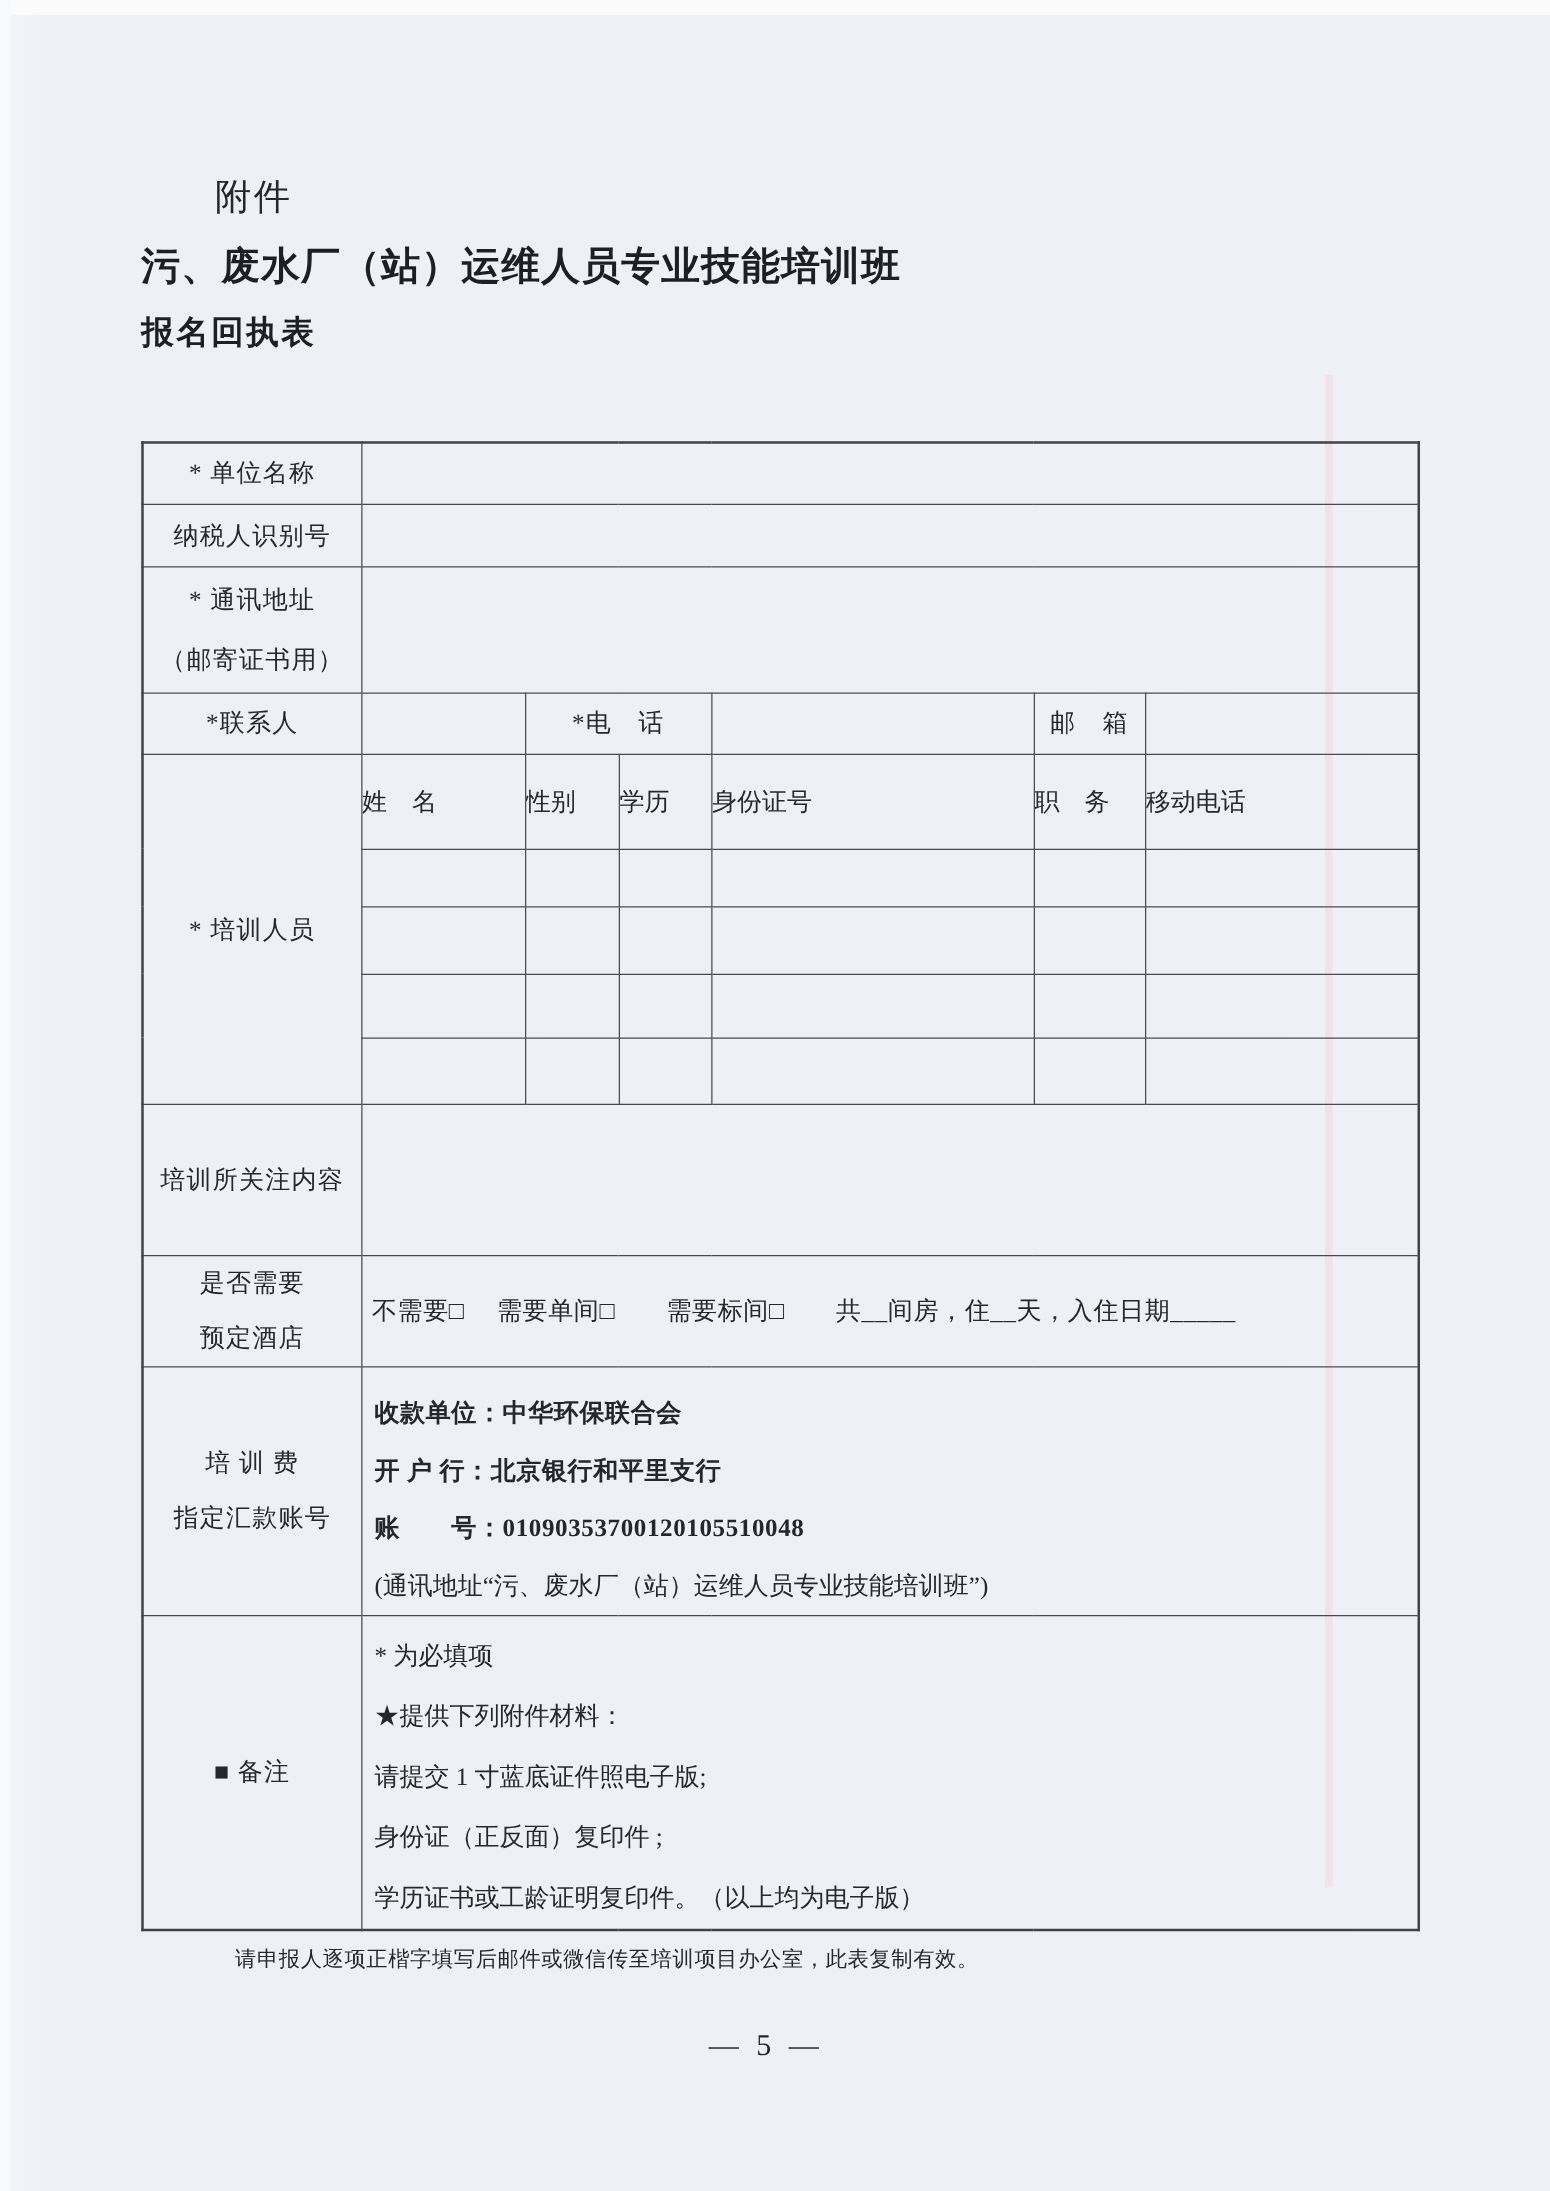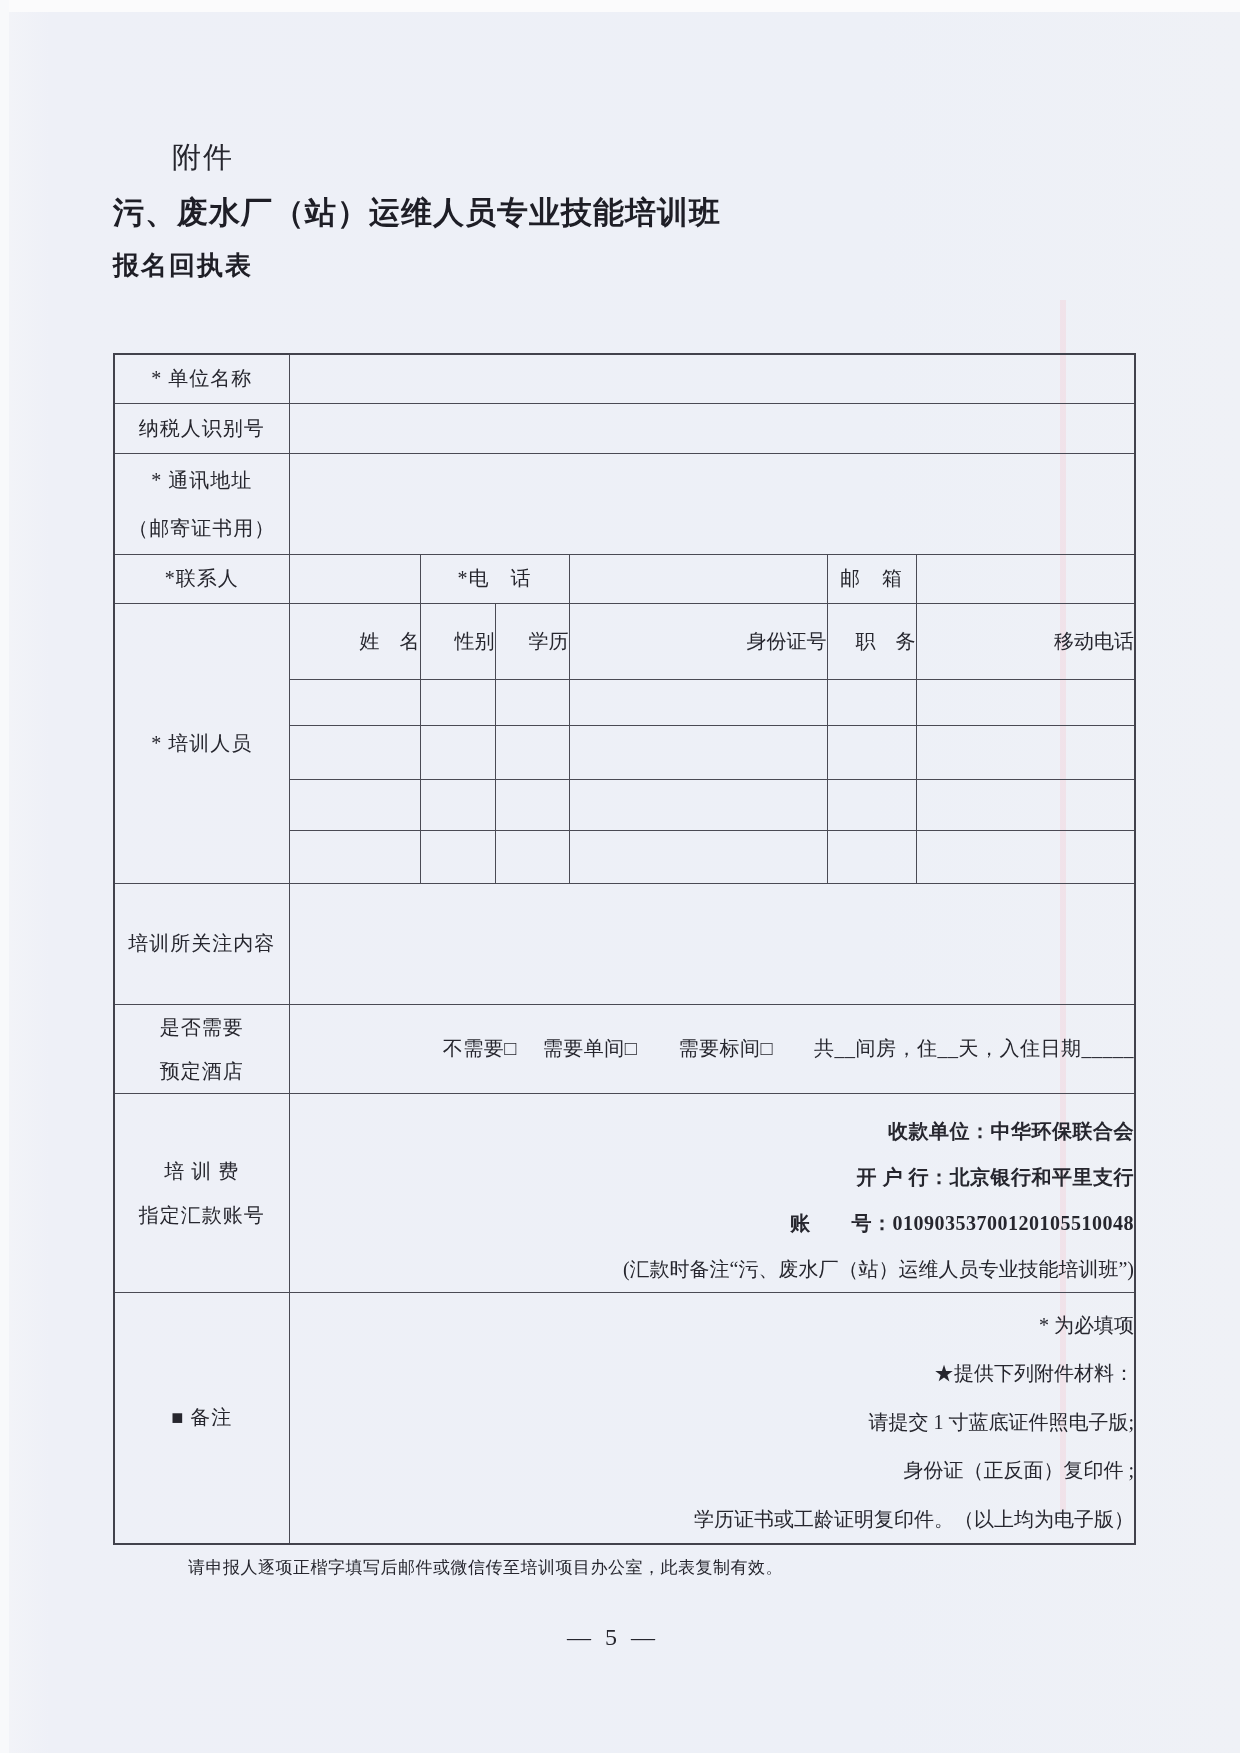--- a/index.html
+++ b/index.html
@@ -36,24 +36,24 @@
   }
   table.form td{
     border:1.5px solid #4a4a54;
     font-size:20px;
     vertical-align:middle;
     padding:0;
     overflow:hidden;
   }
   table.form{border:2px solid #42424c;}
   td.lbl{text-align:center;letter-spacing:1px;}
-  td.content{text-align:right;}
+  td.content{text-align:left;}
   .two-line div{line-height:44px;}
   .addr-lbl div{line-height:48px;}
-  .hdr{text-align:right;}
+  .hdr{text-align:left;}
   .options-cell{padding-left:8px !important;font-size:22px;letter-spacing:0.5px;}
   .fee-cell{padding:14px 0 0 10px !important;vertical-align:top !important;}
   .fee-cell div{line-height:46px;white-space:nowrap;}
   .fee-cell div:nth-child(-n+3){font-weight:600;letter-spacing:0.5px;}
   .remarks-cell{padding:8px 0 0 10px !important;vertical-align:top !important;}
   .remarks-cell div{line-height:48.5px;white-space:nowrap;}
   .footer-note{
     position:absolute;left:188px;top:1556px;width:900px;
     font-size:17px;letter-spacing:0.5px;
   }
@@ -173,21 +173,21 @@
 
     <tr style="height:188px">
       <td class="lbl two-line">
         <div>培 训 费</div>
         <div>指定汇款账号</div>
       </td>
       <td class="content fee-cell" colspan="6">
         <div>收款单位：中华环保联合会</div>
         <div>开 户 行：北京银行和平里支行</div>
         <div>账　　号：01090353700120105510048</div>
-        <div>(汇款时备注“污、废水厂（站）运维人员专业技能培训班”)</div>
+        <div>(通讯地址“污、废水厂（站）运维人员专业技能培训班”)</div>
       </td>
     </tr>
 
     <tr style="height:236px">
       <td class="lbl">■ 备注</td>
       <td class="content remarks-cell" colspan="6">
         <div>* 为必填项</div>
         <div>★提供下列附件材料：</div>
         <div>请提交 1 寸蓝底证件照电子版;</div>
         <div>身份证（正反面）复印件 ;</div>

